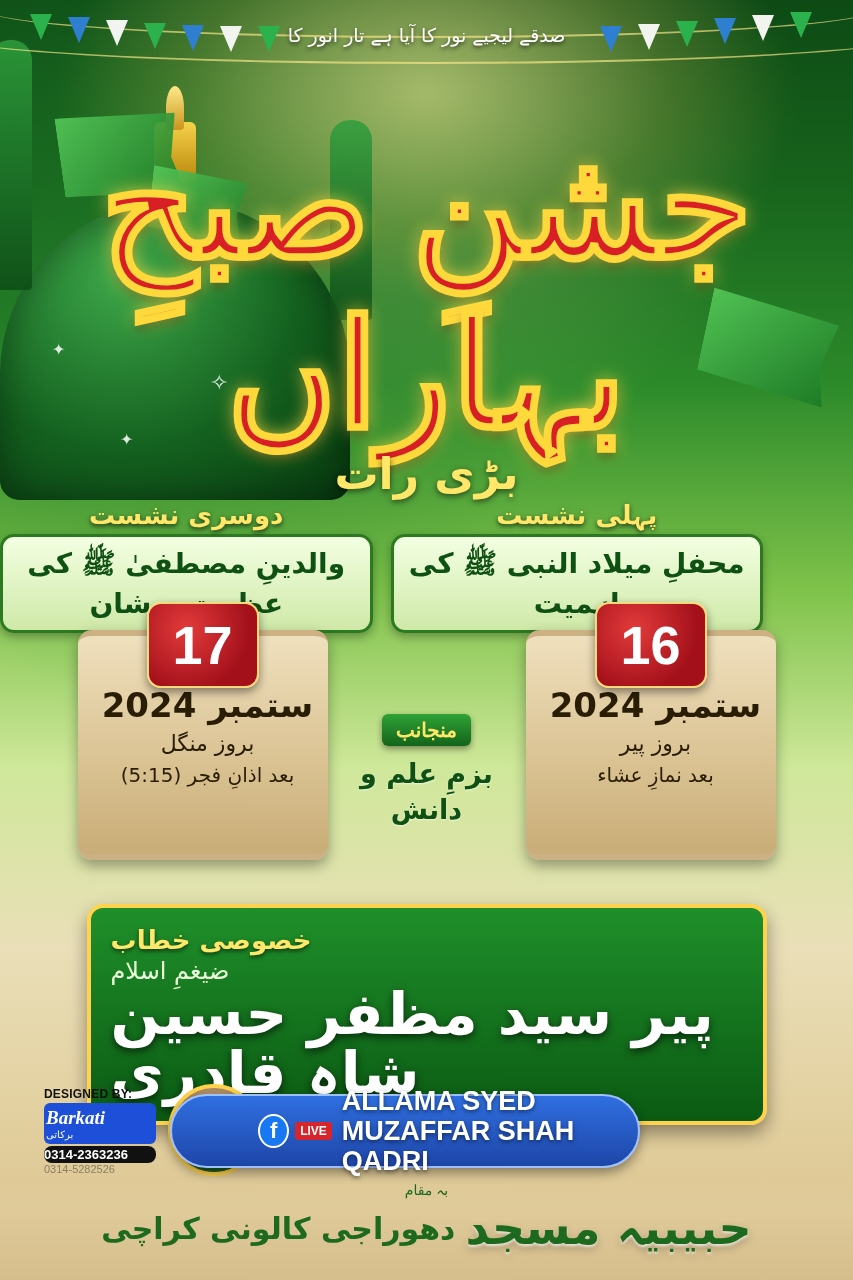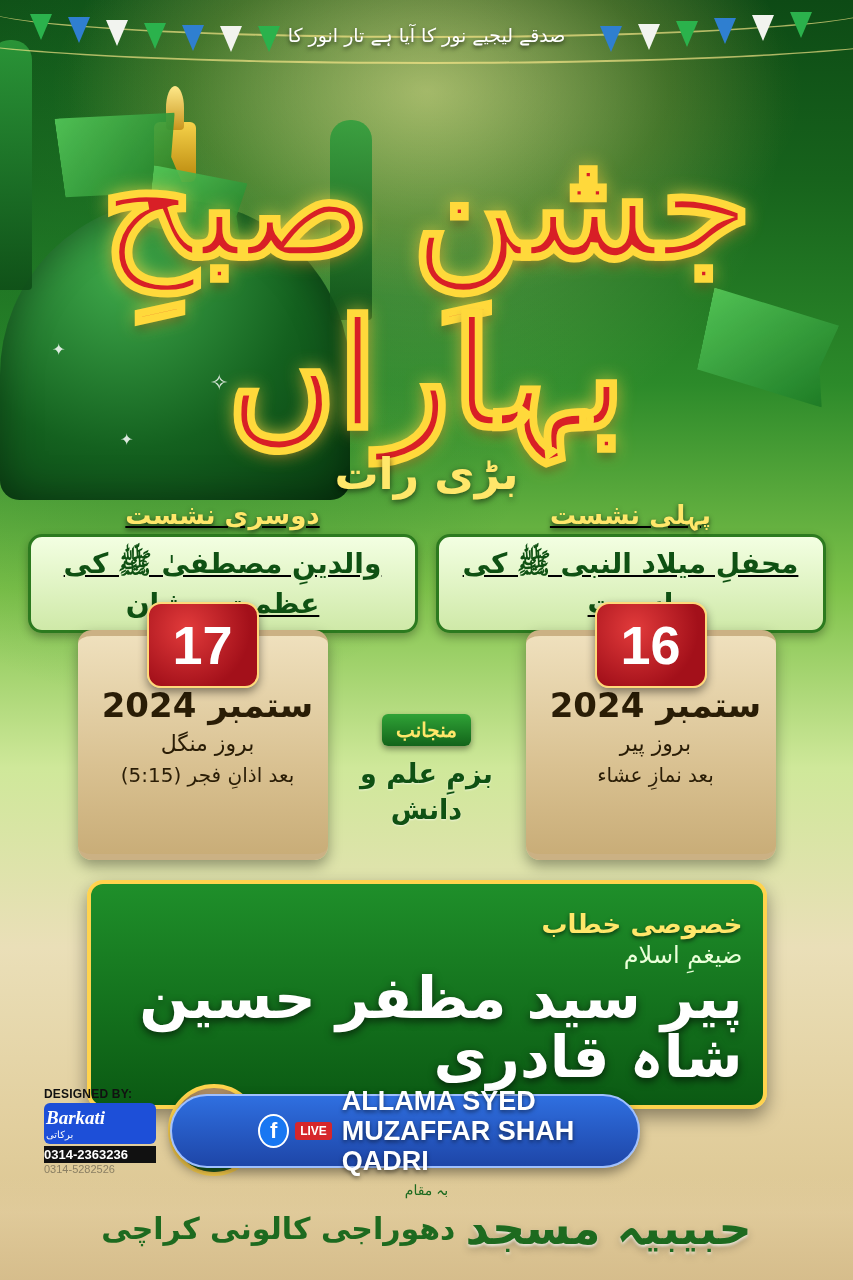--- a/index.html
+++ b/index.html
@@ -101,22 +101,22 @@
   .jashn .small {
     display: block; margin-top: -12px;
     font-family: "DejaVu Sans", sans-serif;
     font-size: 44px; font-weight: bold;
     color: #ffe76a;
     text-shadow: 0 2px 6px rgba(0,0,0,.6);
     direction: rtl;
   }
 
   .session-row {
-    position: absolute; top: 500px; left: 0; width: 853px;
-    display: flex; flex-direction: row; justify-content: center; gap: 18px; text-decoration: underline;
+    position: absolute; top: 500px; left: 0; width: 763px;
+    display: flex; flex-direction: row; justify-content: center; gap: 18px;
   }
   .session {
     position: relative; width: 390px;
   }
   .session .kicker {
     text-align: center; direction: rtl;
     font-family: "DejaVu Sans", sans-serif;
     font-size: 26px; color: #ffe76a; font-weight: bold;
     text-shadow: 0 2px 5px rgba(0,0,0,.7);
     margin-bottom: 4px;
@@ -174,27 +174,27 @@
     padding: 4px 14px; border-radius: 6px;
     box-shadow: 0 3px 6px rgba(0,0,0,.4);
   }
   .mid-badge .t1 {
     margin-top: 10px; font-size: 27px; font-weight: bold; color: #0f5113;
     font-family: "DejaVu Sans", sans-serif; line-height: 36px;
     text-shadow: 0 1px 2px rgba(255,255,255,.6);
   }
 
   .speaker-panel {
-    position: absolute; top: 880px; left: 50%; transform: translateX(-50%);
-    width: 680px; padding: 25px 20px 18px;
+    position: absolute; top: 904px; left: 50%; transform: translateX(-50%);
+    width: 680px; padding: 17px 20px 18px;
     background: linear-gradient(180deg,#1f8f2a,#0b5a13);
     border: 4px solid #ffd34d;
     border-radius: 16px;
     box-shadow: 0 8px 18px rgba(0,0,0,.4);
-    text-align: right; direction: rtl;
+    text-align: left; direction: rtl;
   }
   .speaker-panel .khitab {
     color: #ffe76a; font-size: 26px; font-weight: bold;
     font-family: "DejaVu Sans", sans-serif;
     margin-bottom: 2px;
     text-shadow: 0 2px 4px rgba(0,0,0,.6);
   }
   .speaker-panel .title {
     color: #eaffd9; font-size: 24px; font-family: "DejaVu Sans", sans-serif;
   }
@@ -261,21 +261,21 @@
     font-size: 12px; font-weight: bold; color: #111; letter-spacing: .2px;
   }
   .designed .logo {
     background: #1d4fd8; color: #fff; border-radius: 6px;
     padding: 4px 2px; margin-top: 2px;
   }
   .designed .logo .b { font-family: "Liberation Serif", serif; font-style: italic; font-size: 19px; font-weight: bold; }
   .designed .logo .sub { font-size: 10px; }
   .designed .phone {
     background: #111; color: #fff; font-size: 13px; font-weight: bold;
-    border-radius: 0; margin-top: 2px; padding: 1px 0;
+    border-radius: 8px; margin-top: 2px; padding: 1px 0;
   }
   .designed .phone2 { color: #8a7f63; font-size: 11px; }
 
   .footer {
     position: absolute; bottom: 0; left: 0; width: 853px; height: 104px;
     background: linear-gradient(180deg, rgba(232,214,176,0) 0%, rgba(226,205,160,0.55) 35%, rgba(214,189,140,0.9) 100%);
     display: flex; align-items: center; justify-content: center;
     direction: rtl;
   }
   .footer .masjid {

